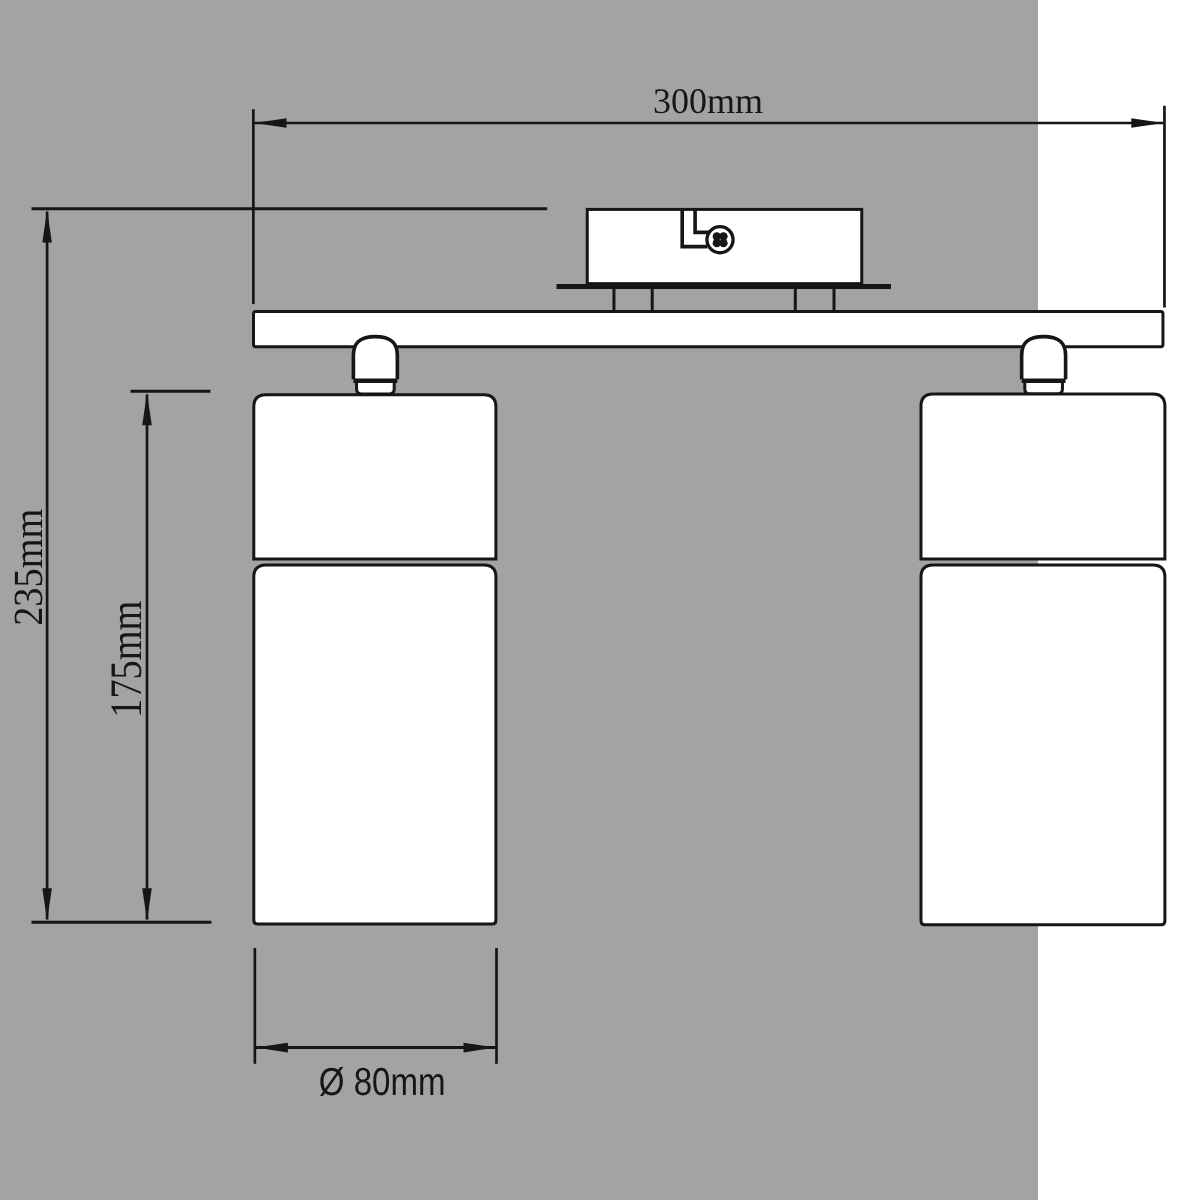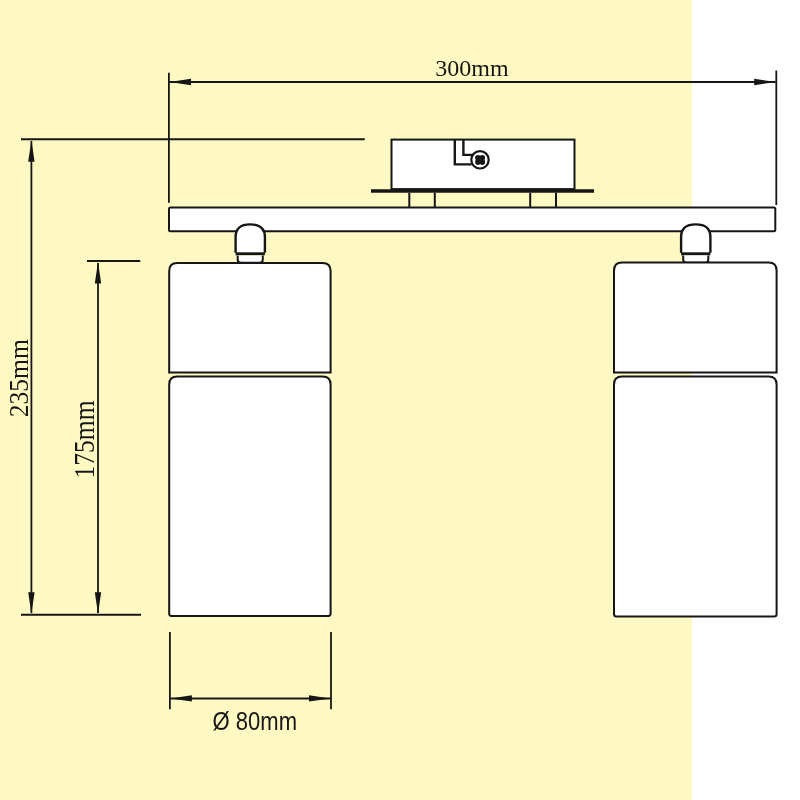--- a/index.html
+++ b/index.html
@@ -1,16 +1,16 @@
 <!DOCTYPE html>
 <html><head>
 <meta charset="utf-8">
 <style>
   html,body{margin:0;padding:0;background:#ffffff;}
-  #stage{width:692px;height:800px;position:relative;background:#fef9c3;}
+  #stage{width:692px;height:800px;position:relative;background:#a3a3a3;}
   svg{display:block;}
   text{font-family:"Liberation Serif", serif;}
   .sans{font-family:"Liberation Sans", sans-serif;}
 </style>
 </head>
 <body>
 <div id="stage">
 <svg width="800" height="800" viewBox="0 0 800 800" fill="none" stroke="none">
 <g stroke="#161616" stroke-width="2" fill="none">
 

